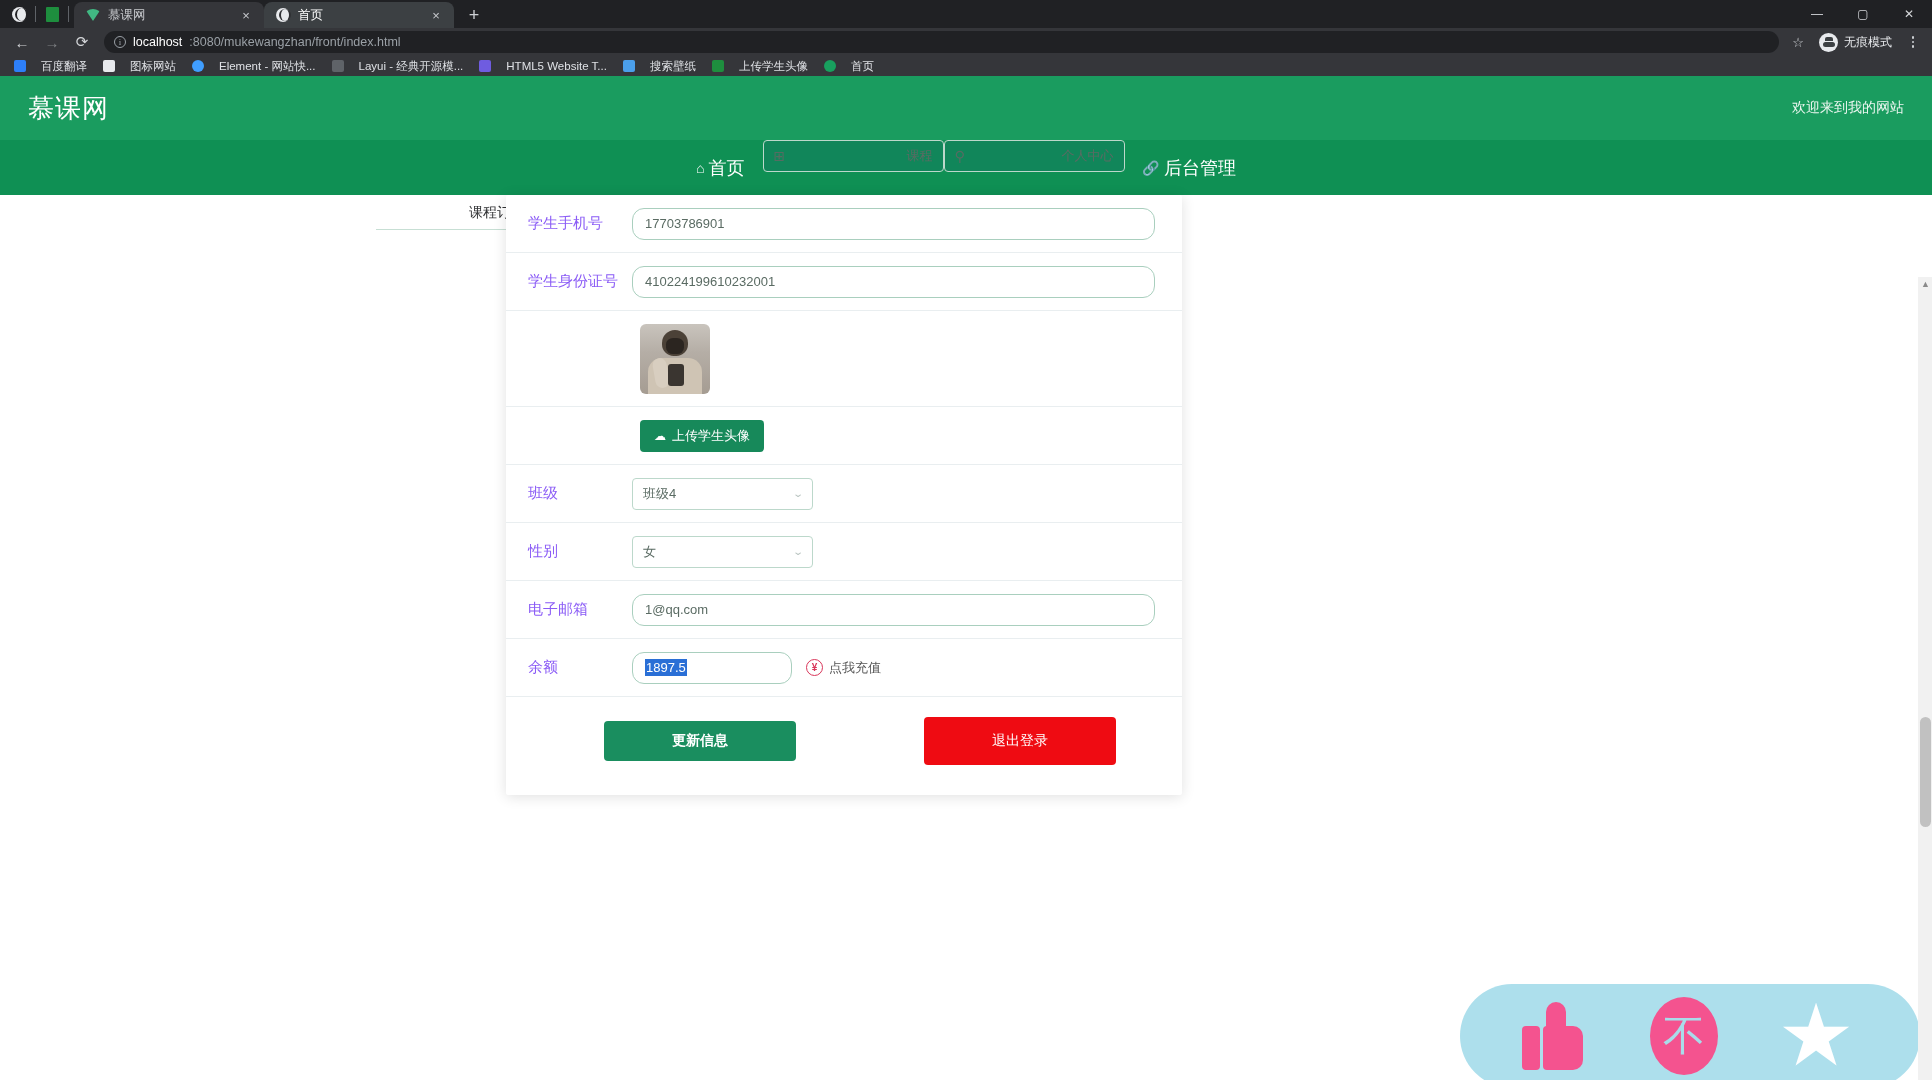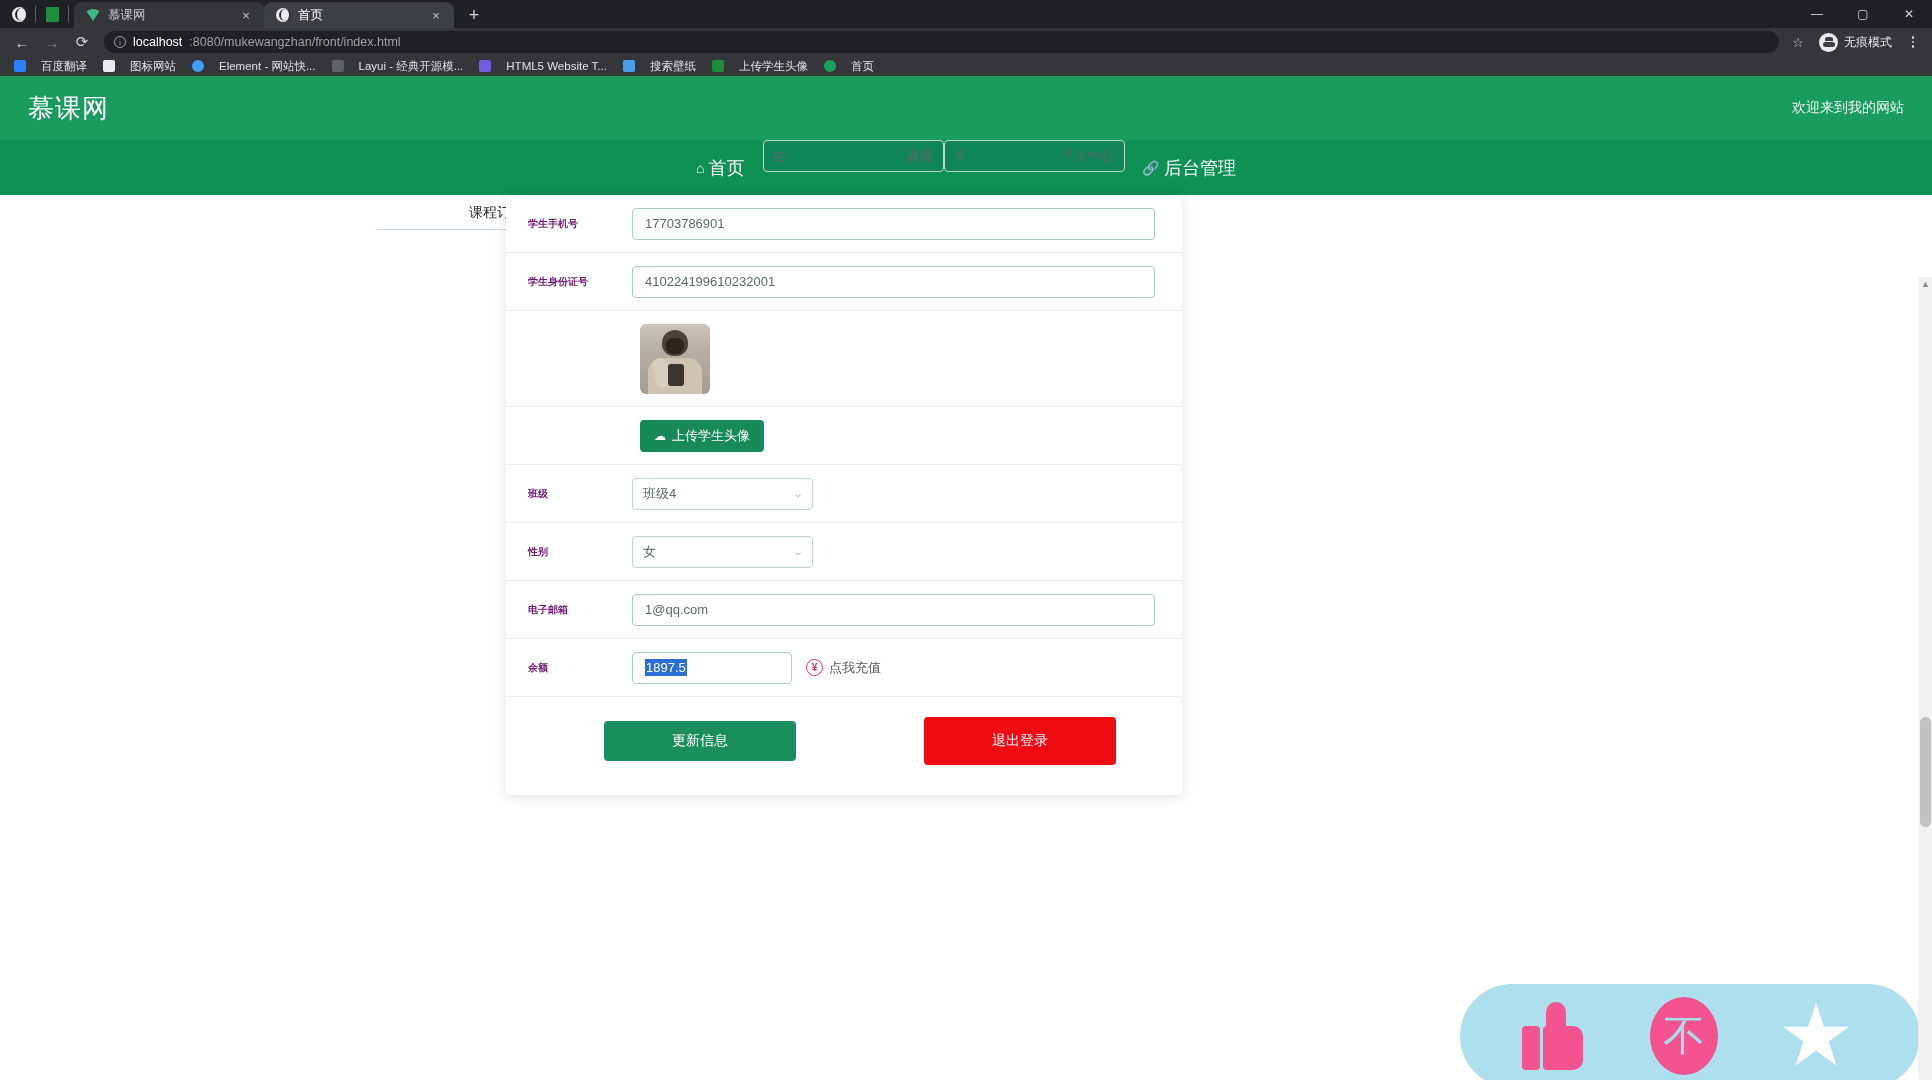--- a/index.html
+++ b/index.html
@@ -134,25 +134,25 @@
     position:absolute; left:506px; top: 0px; width: 676px; background: #ffffff;
     box-shadow: 0 2px 14px rgba(0,0,0,.12); border-radius: 2px; padding: 0 0 28px 0;
     height: 600px;
   }
   .form-row {
     display:flex; align-items:center; padding: 0 18px; min-height: 58px;
     border-bottom: 1px solid #e9eef0;
   }
   .form-row.tall { min-height: 96px; align-items: center; }
   .form-row:last-of-type { border-bottom: none; }
-  .fl { width: 108px; flex:0 0 auto; font-size: 10px; color: #701a75; padding-left:4px;font-weight:bold; }
+  .fl { width: 108px; flex:0 0 auto; font-size: 15px; color: #8b5cf6; padding-left:4px; }
   .fc { flex:1 1 auto; display:flex; align-items:center; gap: 14px; }
 
   .inp {
-    height: 32px; border: 1px solid #a9cfbe; border-radius: 4px; background:#fff;
+    height: 32px; border: 1px solid #a9cfbe; border-radius: 12px; background:#fff;
     font-size: 13px; color:#5a6b63; padding: 0 12px; display:flex; align-items:center;
     width: 100%;
   }
   .inp.w-full { width: 523px; }
   .inp.w-xs { width: 160px; position: relative; color:#222; }
   .sel {
     height: 32px; width: 181px; border:1px solid #bcd8cb; border-radius:4px; background:#fff;
     display:flex; align-items:center; padding: 0 10px; font-size:13px; color:#5a6b63;
     justify-content:space-between;
   }
@@ -181,21 +181,21 @@
   .btn-upload { background:#17895a; height:32px; padding:0 14px; gap:6px; margin-left:116px; }
   .btn-upload .up-ico { font-size:12px; }
 
   .recharge { display:flex; align-items:center; gap:6px; font-size:13px; color:#555; }
   .yen-ico {
     width:17px;height:17px;border-radius:50%;border:1.4px solid #d9365a;color:#d9365a;
     display:flex;align-items:center;justify-content:center;font-size:10px;font-weight:bold;
   }
 
   .actions { display:flex; align-items:center; padding: 20px 18px 0 18px; gap: 0; }
-  .btn-primary { background:#1a8e5f; width:192px; height:40px; font-size:14px; margin-left:80px;}
+  .btn-primary { background:#1a8e5f; width:192px; height:40px; font-size:14px; margin-left:80px;font-weight:bold;}
   .btn-danger { background:#ef0b12; width:192px; height:48px; font-size:14px; margin-left:128px;}
 
   
   .float-widget {
     position:absolute; right: 12px; bottom: 68px; height: 104px; width: 460px;
     background: #addfec; border-radius: 52px; display:flex; align-items:center;
     justify-content: space-around; padding: 0 34px;
   }
   .thumb-up { width:72px; height:68px; position:relative; }
   .thumb-up .pad { position:absolute; left:0; bottom:0; width:18px; height:44px;

